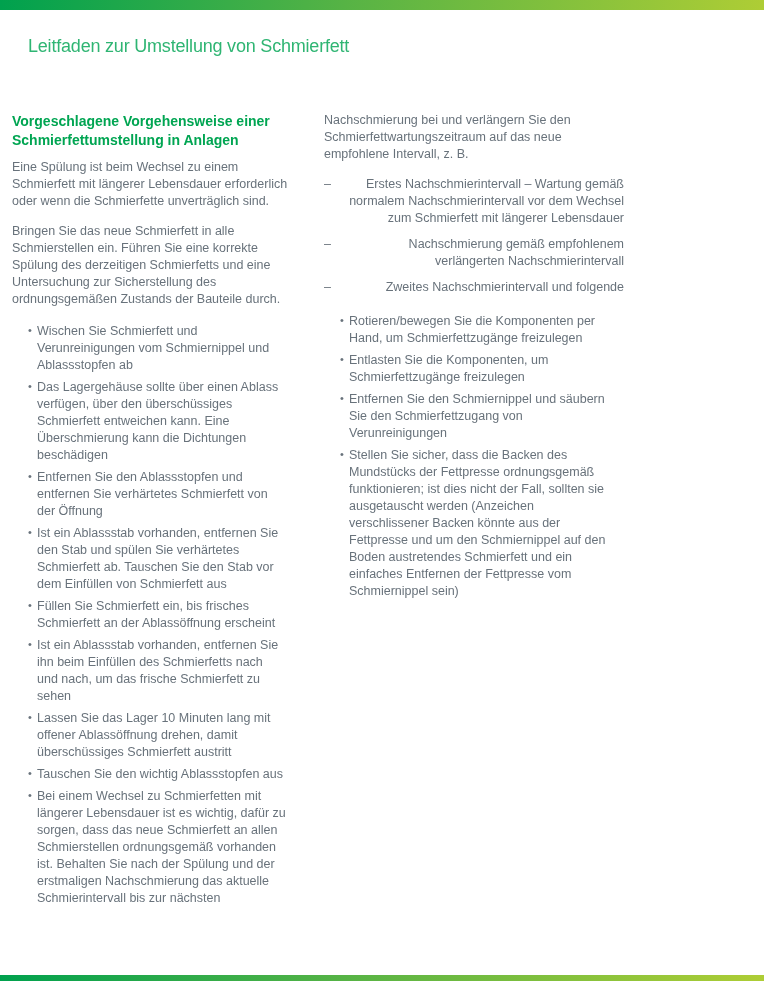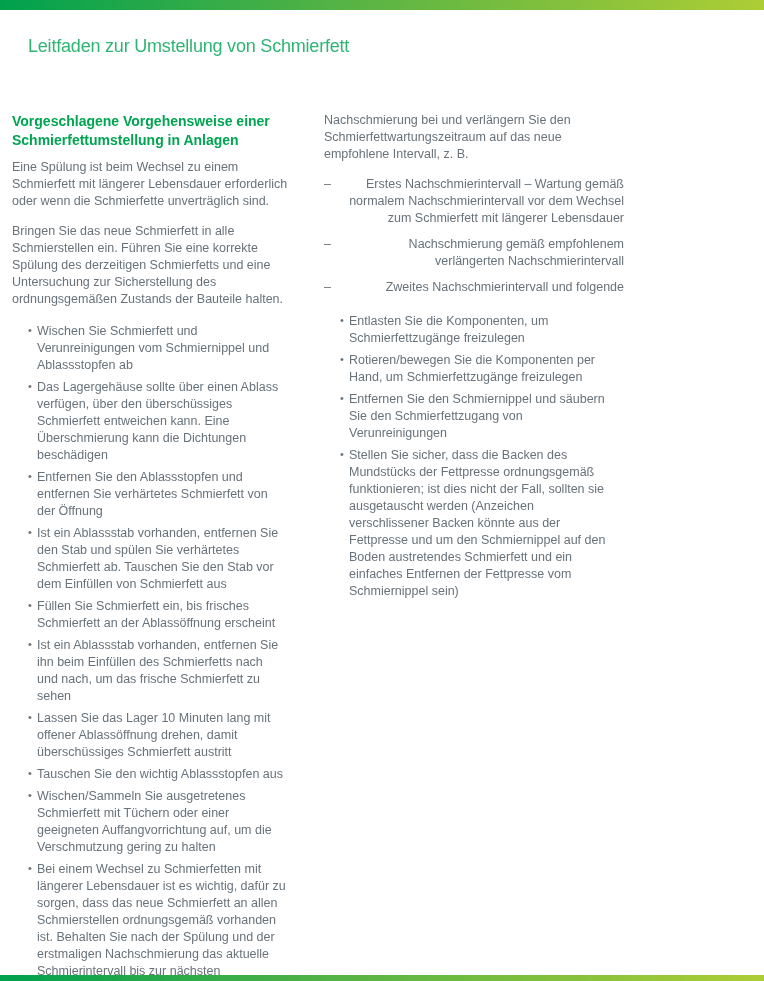--- a/index.html
+++ b/index.html
@@ -95,45 +95,44 @@
 
   <div class="gradient-bar top"></div>
 
   <h1 class="title">Leitfaden zur Umstellung von Schmierfett</h1>
 
   <div class="columns">
 
     <div class="col col-left">
       <h2 class="section-heading">Vorgeschlagene Vorgehensweise einer Schmierfettumstellung in Anlagen</h2>
       <p>Eine Spülung ist beim Wechsel zu einem Schmierfett mit längerer Lebensdauer erforderlich oder wenn die Schmierfette unverträglich sind.</p>
-      <p>Bringen Sie das neue Schmierfett in alle Schmierstellen ein. Führen Sie eine korrekte Spülung des derzeitigen Schmierfetts und eine Untersuchung zur Sicherstellung des ordnungsgemäßen Zustands der Bauteile halten.</p>
+      <p>Bringen Sie das neue Schmierfett in alle Schmierstellen ein. Führen Sie eine korrekte Spülung des derzeitigen Schmierfetts und eine Untersuchung zur Sicherstellung des ordnungsgemäßen Zustands der Bauteile durch.</p>
       <ul class="bullet-list">
         <li class="bullet-item">Wischen Sie Schmierfett und Verunreinigungen vom Schmiernippel und Ablassstopfen ab</li>
         <li class="bullet-item">Das Lagergehäuse sollte über einen Ablass verfügen, über den überschüssiges Schmierfett entweichen kann. Eine Überschmierung kann die Dichtungen beschädigen</li>
         <li class="bullet-item">Entfernen Sie den Ablassstopfen und entfernen Sie verhärtetes Schmierfett von der Öffnung</li>
         <li class="bullet-item">Ist ein Ablassstab vorhanden, entfernen Sie den Stab und spülen Sie verhärtetes Schmierfett ab. Tauschen Sie den Stab vor dem Einfüllen von Schmierfett aus</li>
         <li class="bullet-item">Füllen Sie Schmierfett ein, bis frisches Schmierfett an der Ablassöffnung erscheint</li>
         <li class="bullet-item">Ist ein Ablassstab vorhanden, entfernen Sie ihn beim Einfüllen des Schmierfetts nach und nach, um das frische Schmierfett zu sehen</li>
         <li class="bullet-item">Lassen Sie das Lager 10 Minuten lang mit offener Ablassöffnung drehen, damit überschüssiges Schmierfett austritt</li>
         <li class="bullet-item">Tauschen Sie den wichtig Ablassstopfen aus</li>
-        <li class="bullet-item">Wischen/Sammeln Sie ausgetretenes Schmierfett mit Tüchern oder einer geeigneten Auffangvorrichtung auf, um die Verschmutzung gering zu halten</li>
         <li class="bullet-item">Bei einem Wechsel zu Schmierfetten mit längerer Lebensdauer ist es wichtig, dafür zu sorgen, dass das neue Schmierfett an allen Schmierstellen ordnungsgemäß vorhanden ist. Behalten Sie nach der Spülung und der erstmaligen Nachschmierung das aktuelle Schmierintervall bis zur nächsten</li>
       </ul>
     </div>
 
     <div class="col col-right">
       <p class="lead-paragraph">Nachschmierung bei und verlängern Sie den Schmierfettwartungszeitraum auf das neue empfohlene Intervall, z. B.</p>
       <ul class="dash-list">
         <li class="dash-item">Erstes Nachschmierintervall – Wartung gemäß normalem Nachschmierintervall vor dem Wechsel zum Schmierfett mit längerer Lebensdauer</li>
         <li class="dash-item">Nachschmierung gemäß empfohlenem verlängerten Nachschmierintervall</li>
         <li class="dash-item">Zweites Nachschmierintervall und folgende</li>
       </ul>
       <ul class="bullet-list" style="margin-top:0;">
+        <li class="bullet-item">Rotieren/bewegen Sie die Komponenten per Hand, um Schmierfettzugänge freizulegen</li>
         <li class="bullet-item">Entlasten Sie die Komponenten, um Schmierfettzugänge freizulegen</li>
-        <li class="bullet-item">Rotieren/bewegen Sie die Komponenten per Hand, um Schmierfettzugänge freizulegen</li>
         <li class="bullet-item">Entfernen Sie den Schmiernippel und säubern Sie den Schmierfettzugang von Verunreinigungen</li>
         <li class="bullet-item">Stellen Sie sicher, dass die Backen des Mundstücks der Fettpresse ordnungsgemäß funktionieren; ist dies nicht der Fall, sollten sie ausgetauscht werden (Anzeichen verschlissener Backen könnte aus der Fettpresse und um den Schmiernippel auf den Boden austretendes Schmierfett und ein einfaches Entfernen der Fettpresse vom Schmiernippel sein)</li>
       </ul>
     </div>
 
   </div>
 
   <div class="gradient-bar bottom"></div>
 
 </div>

